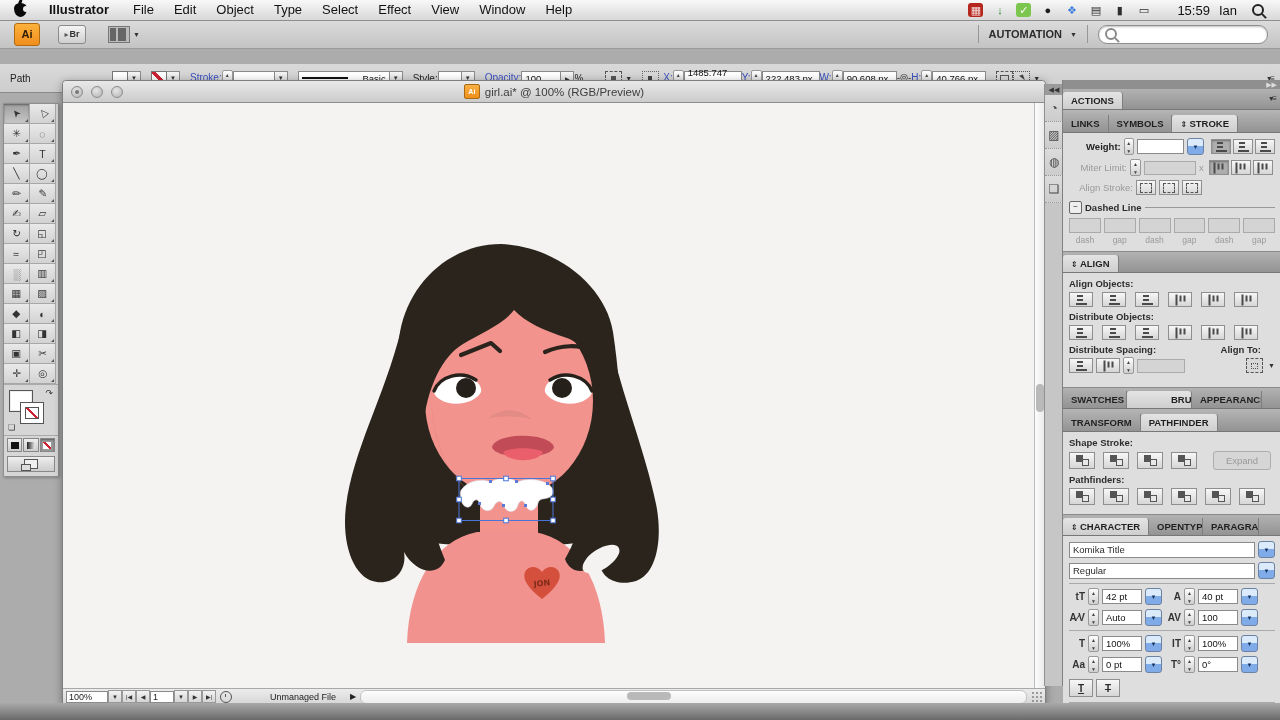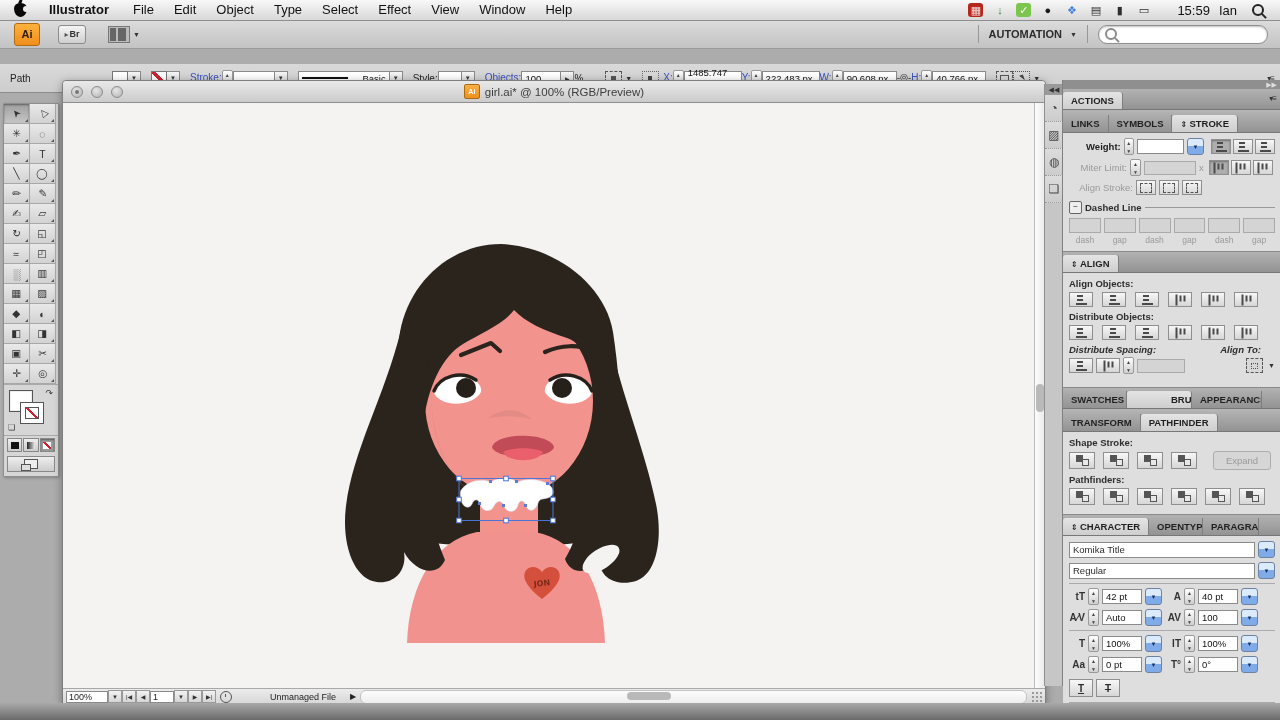--- a/index.html
+++ b/index.html
@@ -236,21 +236,21 @@
           </span>
           <span class="combo-arrow">▼</span>
         </span>
       <span class="cb-gap"></span>
       <span>Style:</span>
       <span class="f">
           <span class="fld" style="width:24px;"></span>
           <span class="combo-arrow">▼</span>
         </span>
       <span class="cb-gap"></span>
-      <span class="bluelab">Objects:</span>
+      <span class="bluelab">Opacity:</span>
       <span class="f">
           <span class="fld" style="width:40px;">100</span>
           <span class="combo-arrow">▶</span>
         </span>
       <span>%</span>
       <span class="cb-gap" style="width:22px;"></span>
       <span class="f">
           <span class="dotsq">
             <i></i>
           </span>
@@ -648,21 +648,21 @@
           <span class="btn3" style="width:24px;">
               <span class="mb v"></span>
             </span>
           <span class="btn3" style="width:24px;">
               <span class="mb v"></span>
             </span>
           <span class="btn3" style="width:24px;">
               <span class="mb v"></span>
             </span>
         </div>
-        <div class="prow" style="margin:4px 0 2px;font-style:italic;">
+        <div class="prow" style="margin:4px 0 2px;">
           <span style="font-weight:bold;">Distribute Spacing:</span>
           <span style="margin-left:auto;font-weight:bold;margin-right:14px;">Align To:</span>
         </div>
         <div class="prow">
           <span class="btn3" style="width:24px;">
               <span class="mb"></span>
             </span>
           <span class="btn3" style="width:24px;">
               <span class="mb v"></span>
             </span>

